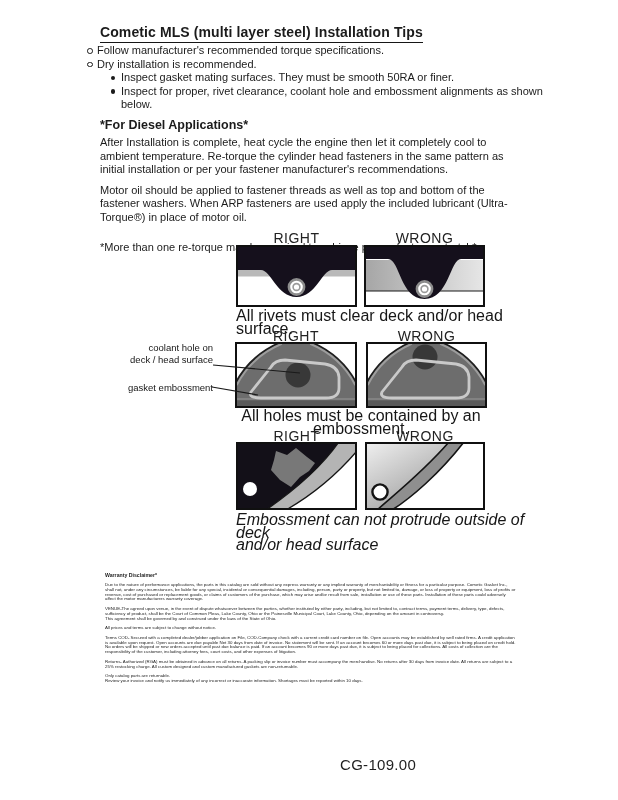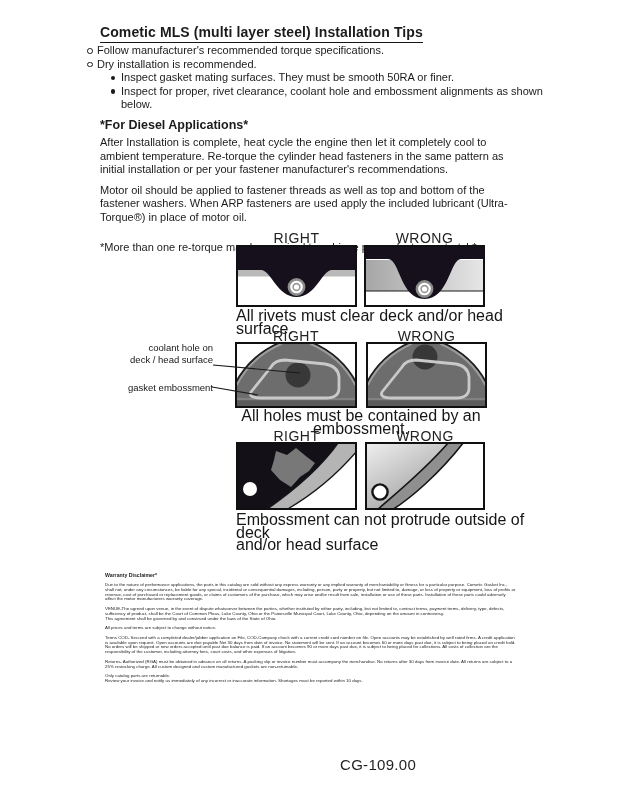--- a/index.html
+++ b/index.html
@@ -160,21 +160,21 @@
         </linearGradient>
       </defs>
       <rect width="120" height="68" fill="#ffffff"></rect>
       <path d="M0,0 H84 C58,30 30,52 12,68 H0 Z" fill="url(#gB)"></path>
       <path d="M84,0 H99 C74,32 46,56 27,68 H12 C30,52 58,30 84,0 Z" fill="#8f8f8f" stroke="#141414" stroke-width="1.6"></path>
       <circle cx="15" cy="50" r="7.6" fill="#ffffff" stroke="#131313" stroke-width="2.4"></circle>
       <rect x="1" y="1" width="118" height="66" fill="none" stroke="#101010" stroke-width="2"></rect>
     </svg>
   </div>
 
-  <div class="caption" style="left:236px;top:514px;width:300px;">
+  <div class="caption" style="left:236px;top:514px;width:300px;font-style:italic;">
     <div>Embossment can not protrude outside of deck</div>
     <div>and/or head surface</div>
   </div>
 
   <div class="legal">
     <div class="h">Warranty Disclaimer*</div>
     <p>Due to the nature of performance applications, the parts in this catalog are sold without any express warranty or any implied warranty of merchantability or fitness for a particular purpose.  Cometic Gasket Inc., shall not, under any circumstances, be liable for any special, incidental or consequential damages, including, person, party or property, but not limited to, damage, or loss of property or equipment, loss of profits or revenue, cost of purchased or replacement goods, or claims of customers of the purchase, which may arise and/or result from sale, installation or use of these parts.  Installation of these parts could adversely affect the motor manufacturers warranty coverage.</p>
     <p class="tight">VENUE-The agreed upon venue, in the event of dispute whatsoever between the parties, whether instituted by either party, including, but not limited to, contract terms, payment terms, delivery, type, defects, sufficiency of product, shall be the Court of Common Pleas, Lake County, Ohio or the Painesville Municipal Court, Lake County, Ohio, depending on the amount in controversy.</p>
     <p>This agreement shall be governed by and construed under the laws of the State of Ohio.</p>
     <p>All prices and terms are subject to change without notice.</p>

